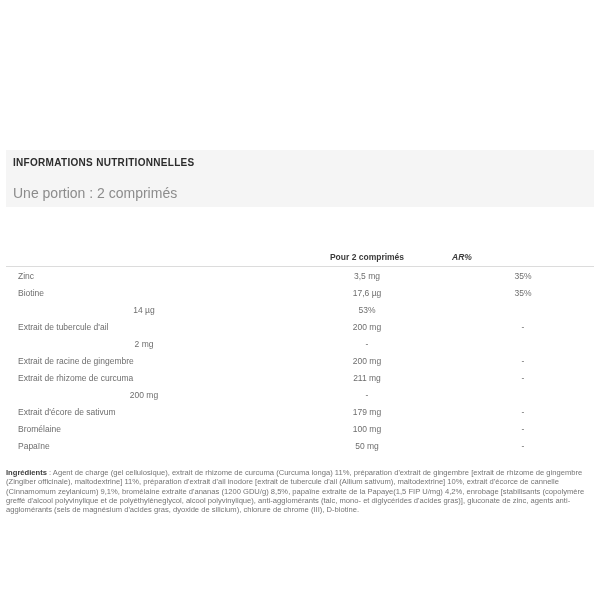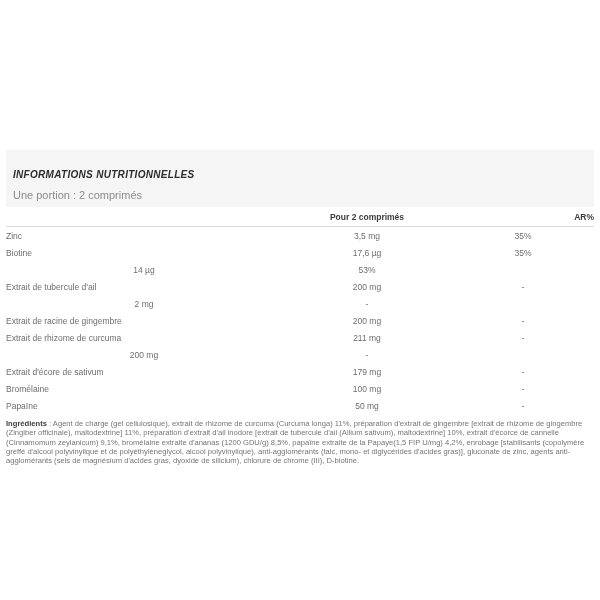--- a/index.html
+++ b/index.html
@@ -11,54 +11,53 @@
   }
   .page { padding: 150px 6px 0 6px; }
 
   .header-block {
     background: #f5f5f5;
     padding: 7px 7px 6px 7px;
   }
   .header-title {
     font-size: 10px;
     font-weight: bold;
-    font-style: italic;
     letter-spacing: 0.3px;
     color: #2d2d2d;
     text-transform: uppercase;
-    margin-top: 12px;
   }
   .header-sub {
-    margin-top: 9px;
-    font-size: 11px;
+    margin-top: 17px;
+    font-size: 14px;
     color: #8c8c8c;
   }
 
   .grid-row {
     display: grid;
     grid-template-columns: 276px 170px 1fr;
     align-items: center;
   }
   .col-header {
     padding: 5px 0 4px 0;
     border-bottom: 1px solid #dcdcdc;
     font-size: 8.5px;
     font-weight: bold;
     color: #3b3b3b;
+    margin-top: 40px;
   }
   .col-header .c-val { text-align: center; }
-  .col-header .c-ar  { text-align: right; }
+  .col-header .c-ar  { text-align: left; font-style: italic; }
 
   .t-row { height: 17px; font-size: 8.5px; color: #6e6e6e; }
-  .t-row .c-label { text-align: left; }
+  .t-row .c-label { text-align: left; margin-left: 12px; }
   .t-row .c-val   { text-align: center; }
   .t-row .c-ar    { text-align: center; }
 
   .ingredients {
-    margin-top: 5px;
+    margin-top: 14px;
     font-size: 7.6px;
     line-height: 9.3px;
     color: #757575;
   }
   .ingredients .ing-label {
     font-weight: bold;
     color: #3e3e3e;
   }
 </style>
 </head>

